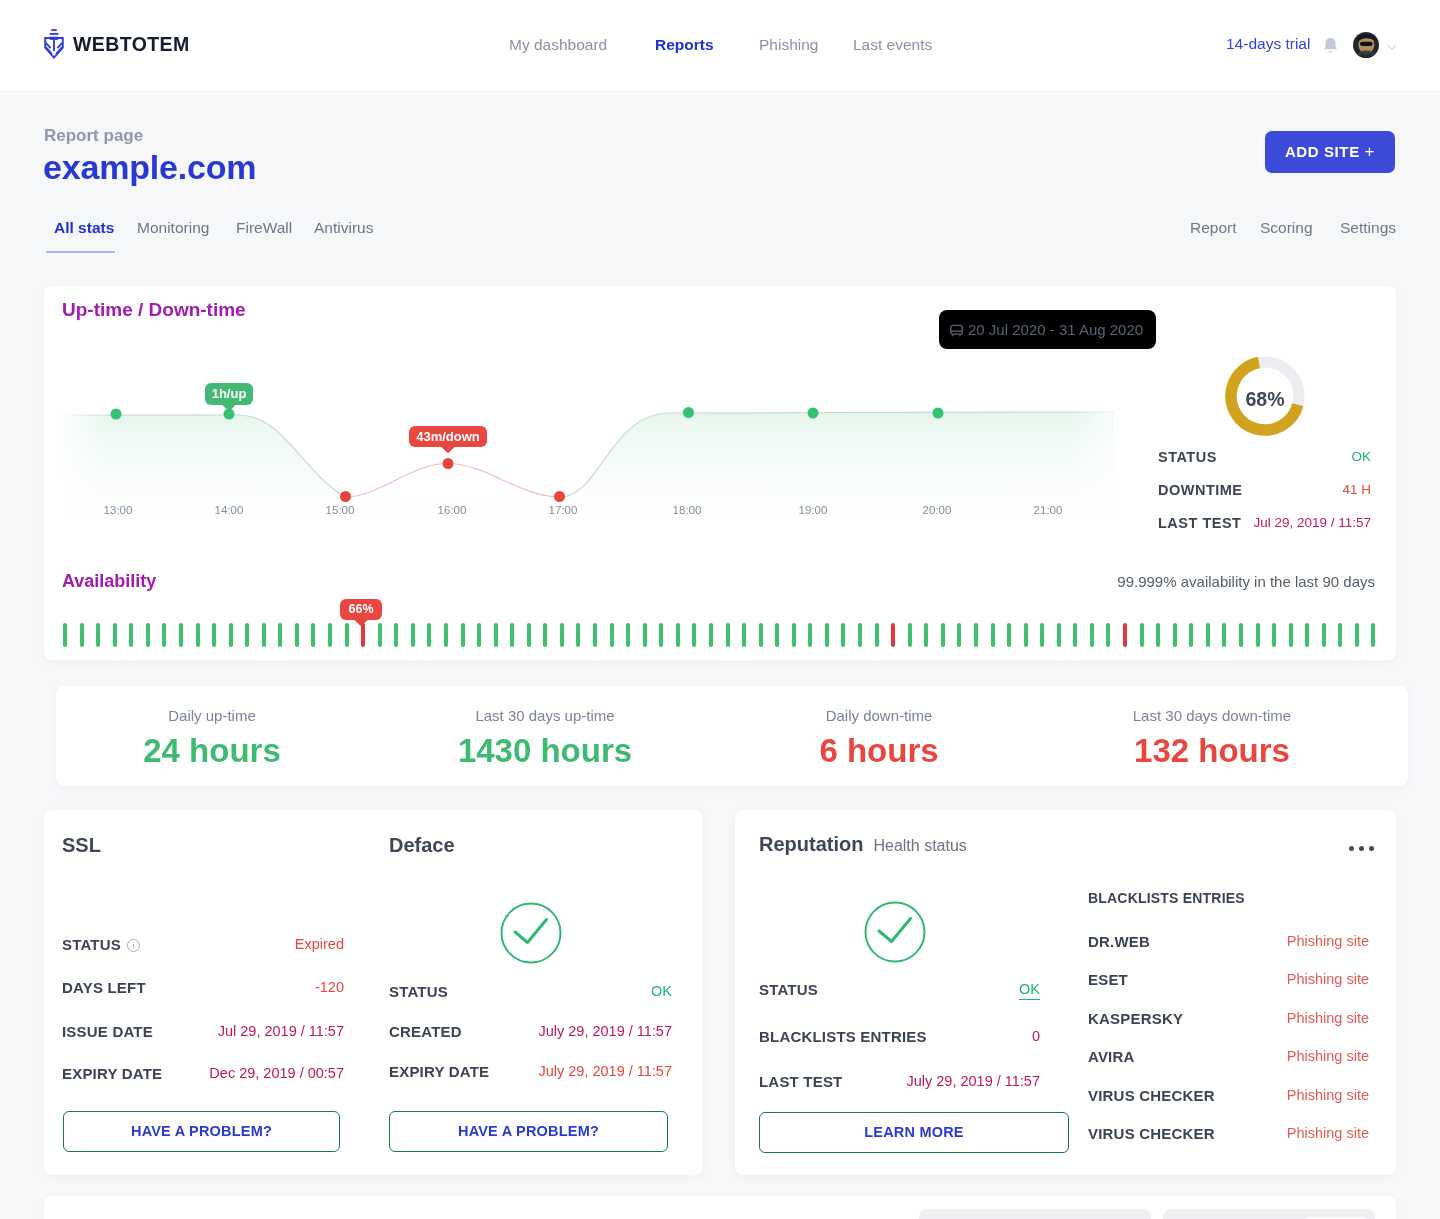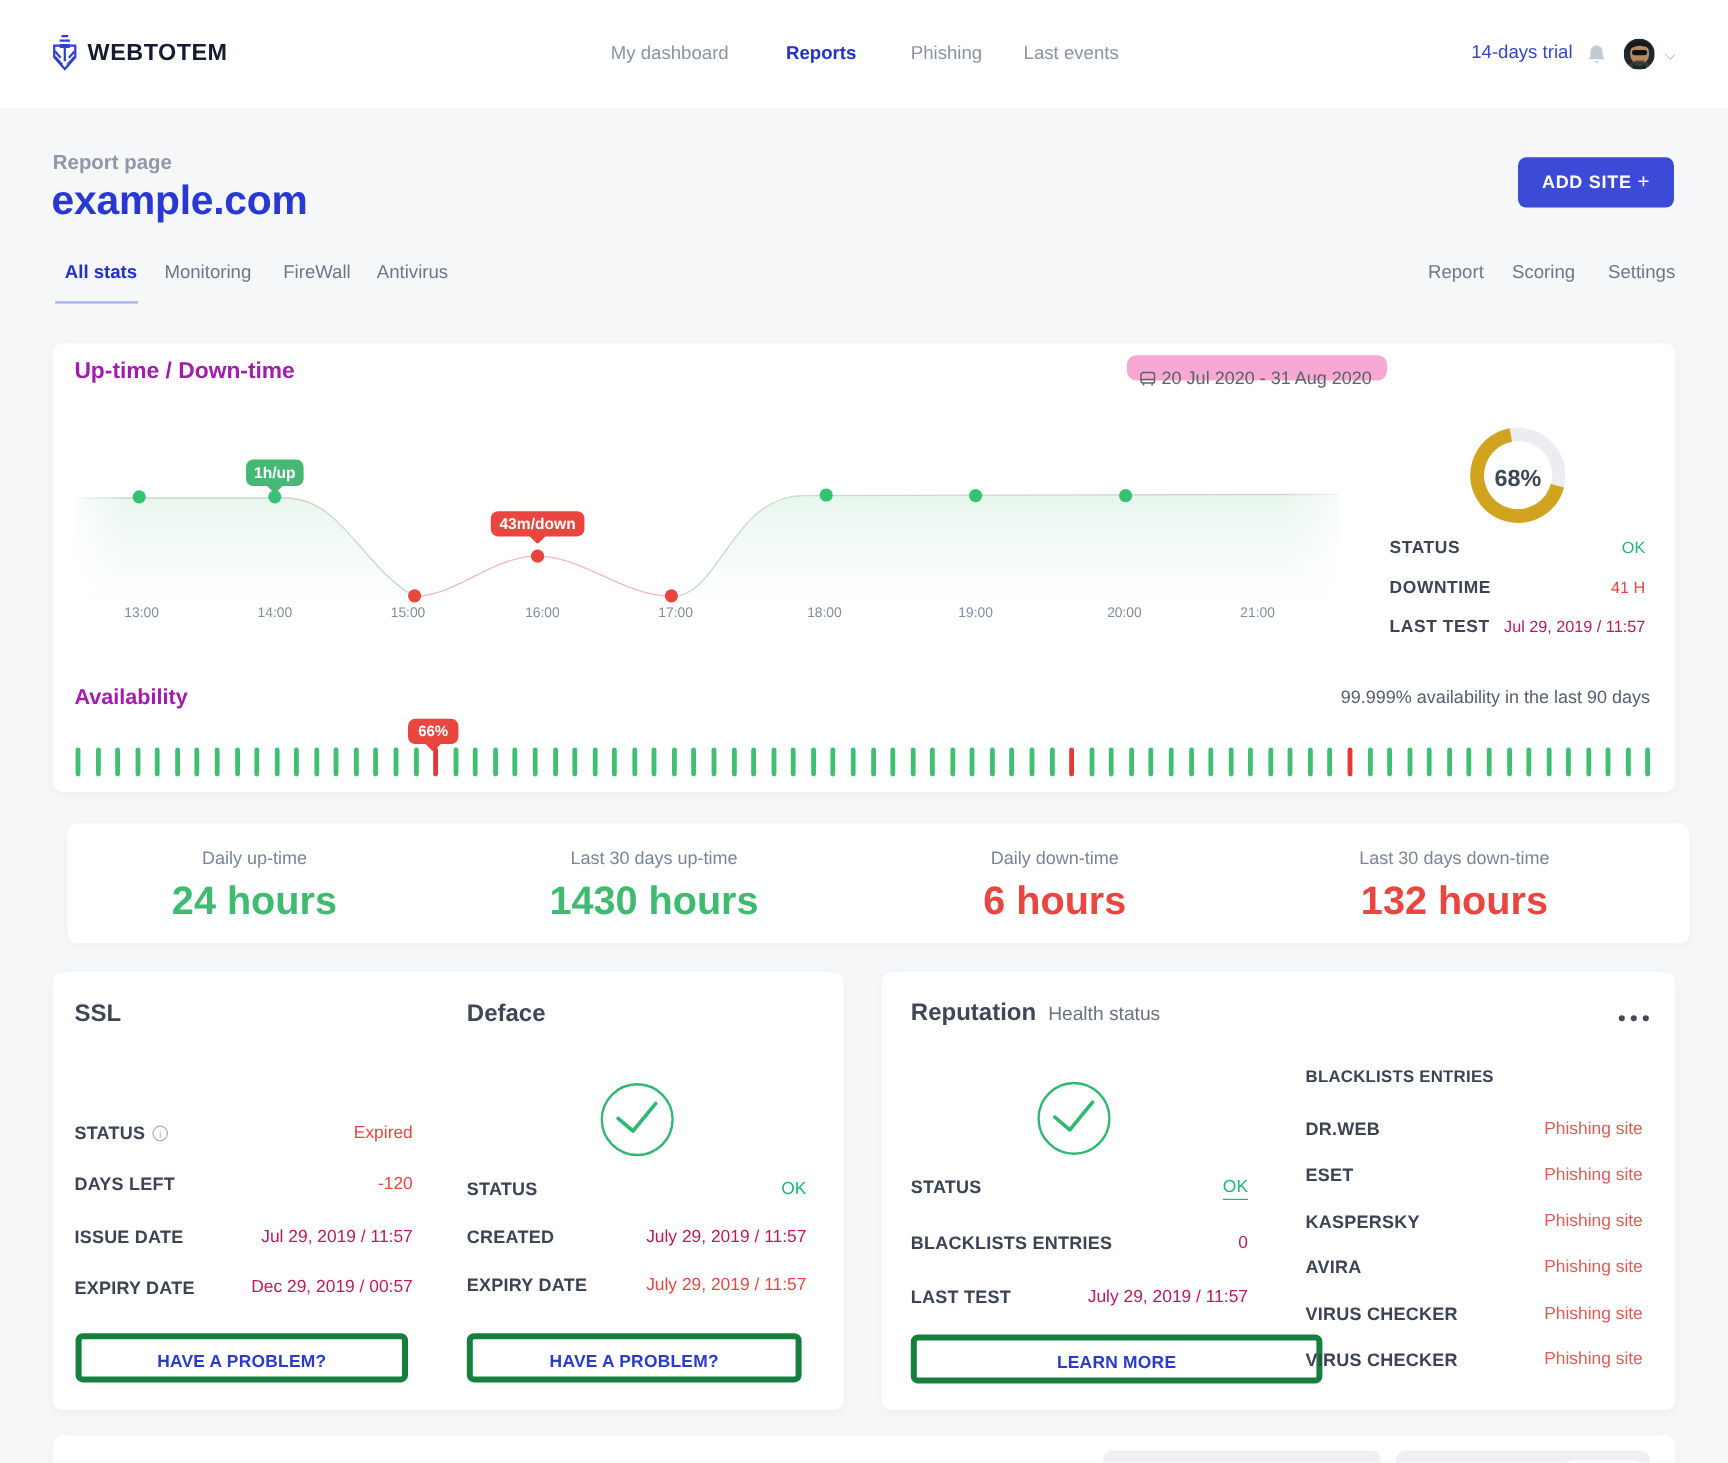--- a/index.html
+++ b/index.html
@@ -28,21 +28,21 @@
   
   .card { position:absolute; background:#ffffff; border-radius:8px; box-shadow:0 2px 8px rgba(30,40,70,0.04); }
   .card-chart { left:44px; top:286px; width:1352px; height:374px; }
   .card-stats { left:56px; top:686px; width:1352px; height:100px; }
   .card-ssl   { left:44px; top:810px; width:659px;  height:365px; }
   .card-rep   { left:735px; top:810px; width:661px; height:365px; }
   .card-bottom{ left:44px; top:1196px; width:1352px; height:40px; border-radius:8px 8px 0 0; }
   .ct { font-weight:bold; color:#a21caf; }
   
   .chart-title { position:absolute; left:18px; top:13px; font-size:19px; }
-  .date-pill { position:absolute; left:895px; top:10px; width:217px; height:21px; background:#f9a8d4; border-radius:8px;
+  .date-pill { position:absolute; left:895px; top:24px; width:217px; height:39px; background:#000000; border-radius:8px;
                font-size:15px; color:#59626f; line-height:39px; }
   .date-pill svg { vertical-align:-3px; margin-left:11px; margin-right:5px; }
   .toggle { position:absolute; left:1124px; top:13px; width:205px; height:39px; background:#f1f2f6; border-radius:8px; font-size:15px; }
   .toggle .seg { position:absolute; top:0; height:39px; line-height:39px; text-align:center; color:#59626f; }
   .toggle .on { left:5px; top:4px; width:70px; height:30px; line-height:30px; background:#ffffff; border-radius:6px;
                 color:#1d2bc8; font-weight:bold; box-shadow:0 1px 3px rgba(30,40,70,0.08); }
   
   .tip { position:absolute; color:#fff; font-weight:bold; border-radius:6px; text-align:center; z-index:0; }
   .tip:after { content:""; position:absolute; left:50%; bottom:-4px; margin-left:-6px; width:12px; height:12px; transform:rotate(45deg); border-radius:2px; z-index:-1; }
   .tip-green { background:#43b975; } .tip-green:after { background:#43b975; }
@@ -64,21 +64,21 @@
   .stat .l { margin-top:21px; font-size:15px; color:#7b8495; }
   .stat .v { margin-top:8px; font-size:33px; font-weight:bold; }
   .green { color:#3ebb71; } .red { color:#e8463f; }
   
   .sec-title { position:absolute; font-size:20px; font-weight:bold; color:#3f4756; }
   .krow { position:absolute; font-size:15px; }
   .krow .v { font-size:14.5px; }
   .krow .k { font-weight:bold; color:#3c4454; letter-spacing:0.2px; }
   .krow .v { position:absolute; right:0; top:0; }
   .gray { color:#be185d; }
-  .btn { position:absolute; height:41px; border:5px solid #15803d; border-radius:6px; background:#fff;
+  .btn { position:absolute; height:41px; border:1px solid #15803d; border-radius:6px; background:#fff;
          color:#2b3ccd; font-size:14.5px; font-weight:bold; letter-spacing:0.2px; text-align:center; line-height:39px; }
   .info-i { display:inline-block; width:13px; height:13px; border:1px solid #a6aebd; border-radius:50%; color:#a6aebd;
             font-size:9px; font-weight:normal; text-align:center; line-height:12px; vertical-align:1.5px; margin-left:6px; }
   .dots { position:absolute; left:614px; top:36px; display:flex; gap:5px; }
   .dots i { width:5px; height:5px; border-radius:50%; background:#434b5b; }
 </style>
 </head>
 <body>
 <div class="page">
 
@@ -336,21 +336,21 @@
         <i></i>
         <i></i>
       </div>
     <svg style="position:absolute; left:129px; top:91px;" width="62" height="62" viewBox="0 0 62 62">
       <circle cx="31" cy="31" r="29.5" fill="none" stroke="#2eb872" stroke-width="2"></circle>
       <path d="M15 30 L27.5 40.5 L46.5 17.5" fill="none" stroke="#2eb872" stroke-width="3" stroke-linecap="round" stroke-linejoin="round"></path>
     </svg>
     <div class="krow" style="left:24px; top:171px; width:281px;"><span class="k">STATUS</span><span class="v" style="color:#22b573; border-bottom:1.5px solid #22b573; padding-bottom:2px;">OK</span></div>
     <div class="krow" style="left:24px; top:218px; width:281px;"><span class="k">BLACKLISTS ENTRIES</span><span class="v gray">0</span></div>
     <div class="krow" style="left:24px; top:263px; width:281px;"><span class="k">LAST TEST</span><span class="v gray">July 29, 2019 / 11:57</span></div>
-    <div class="btn" style="left:24px; top:302px; width:343px;">LEARN MORE</div>
+    <div class="btn" style="left:24px; top:302px; width:310px;">LEARN MORE</div>
     <div class="krow" style="left:353px; top:79px; width:281px;"><span class="k" style="font-size:14px;">BLACKLISTS ENTRIES</span></div>
     <div class="krow" style="left:353px; top:123px; width:281px;"><span class="k">DR.WEB</span><span class="v" style="color:#e25a54;">Phishing site</span></div>
     <div class="krow" style="left:353px; top:161px; width:281px;"><span class="k">ESET</span><span class="v" style="color:#e25a54;">Phishing site</span></div>
     <div class="krow" style="left:353px; top:200px; width:281px;"><span class="k">KASPERSKY</span><span class="v" style="color:#e25a54;">Phishing site</span></div>
     <div class="krow" style="left:353px; top:238px; width:281px;"><span class="k">AVIRA</span><span class="v" style="color:#e25a54;">Phishing site</span></div>
     <div class="krow" style="left:353px; top:277px; width:281px;"><span class="k">VIRUS CHECKER</span><span class="v" style="color:#e25a54;">Phishing site</span></div>
     <div class="krow" style="left:353px; top:315px; width:281px;"><span class="k">VIRUS CHECKER</span><span class="v" style="color:#e25a54;">Phishing site</span></div>
   </div>
 
   <div class="card card-bottom">

